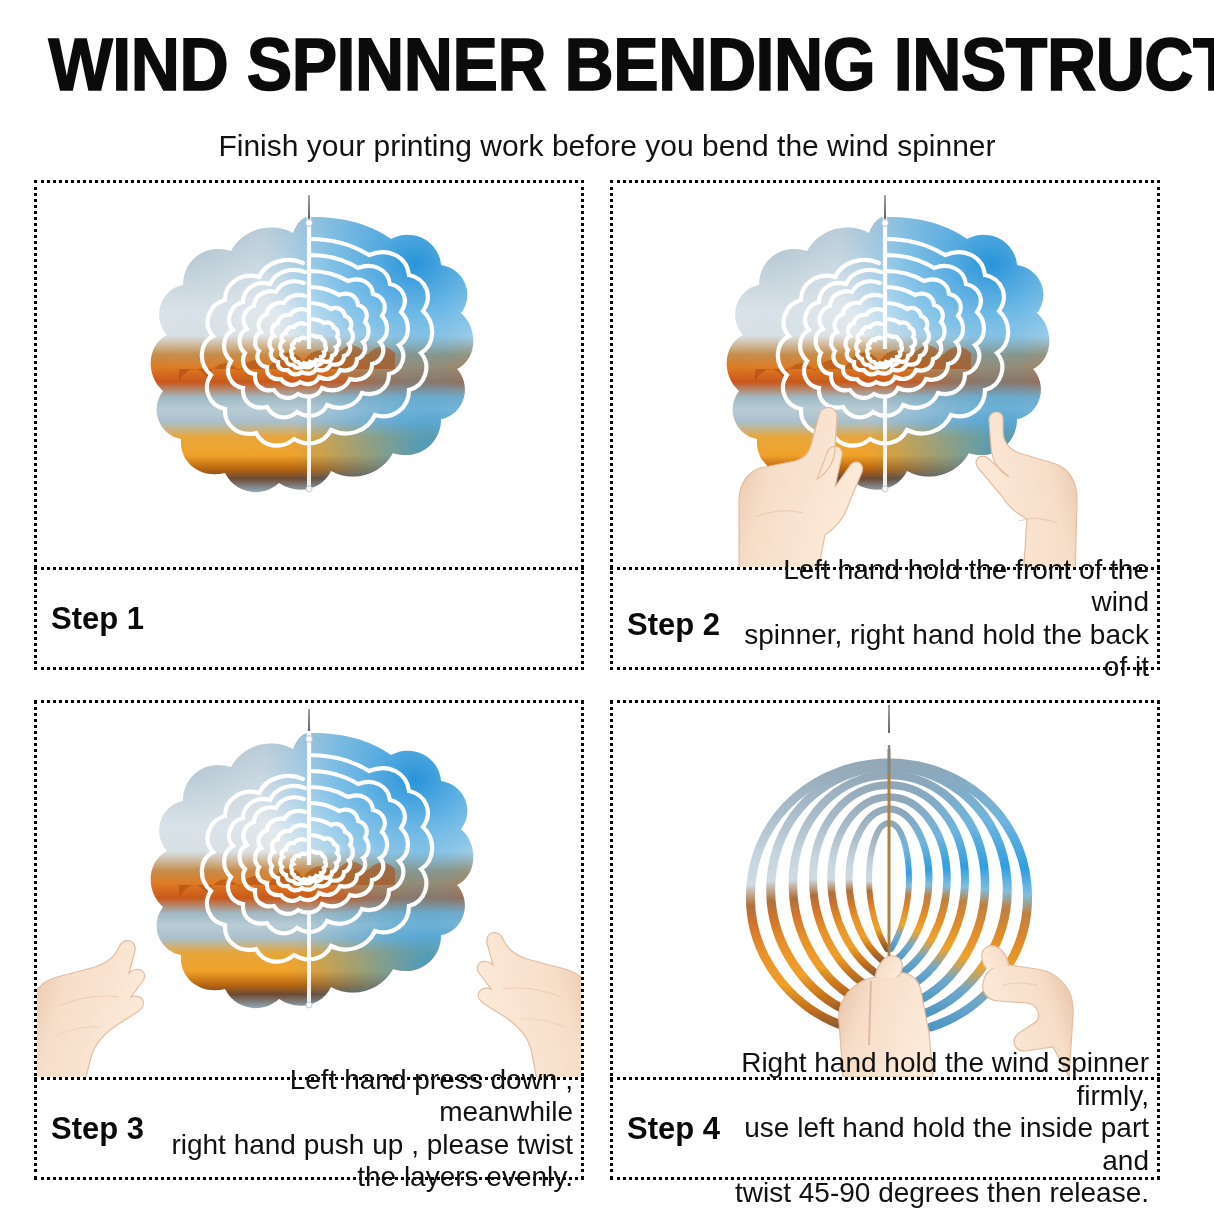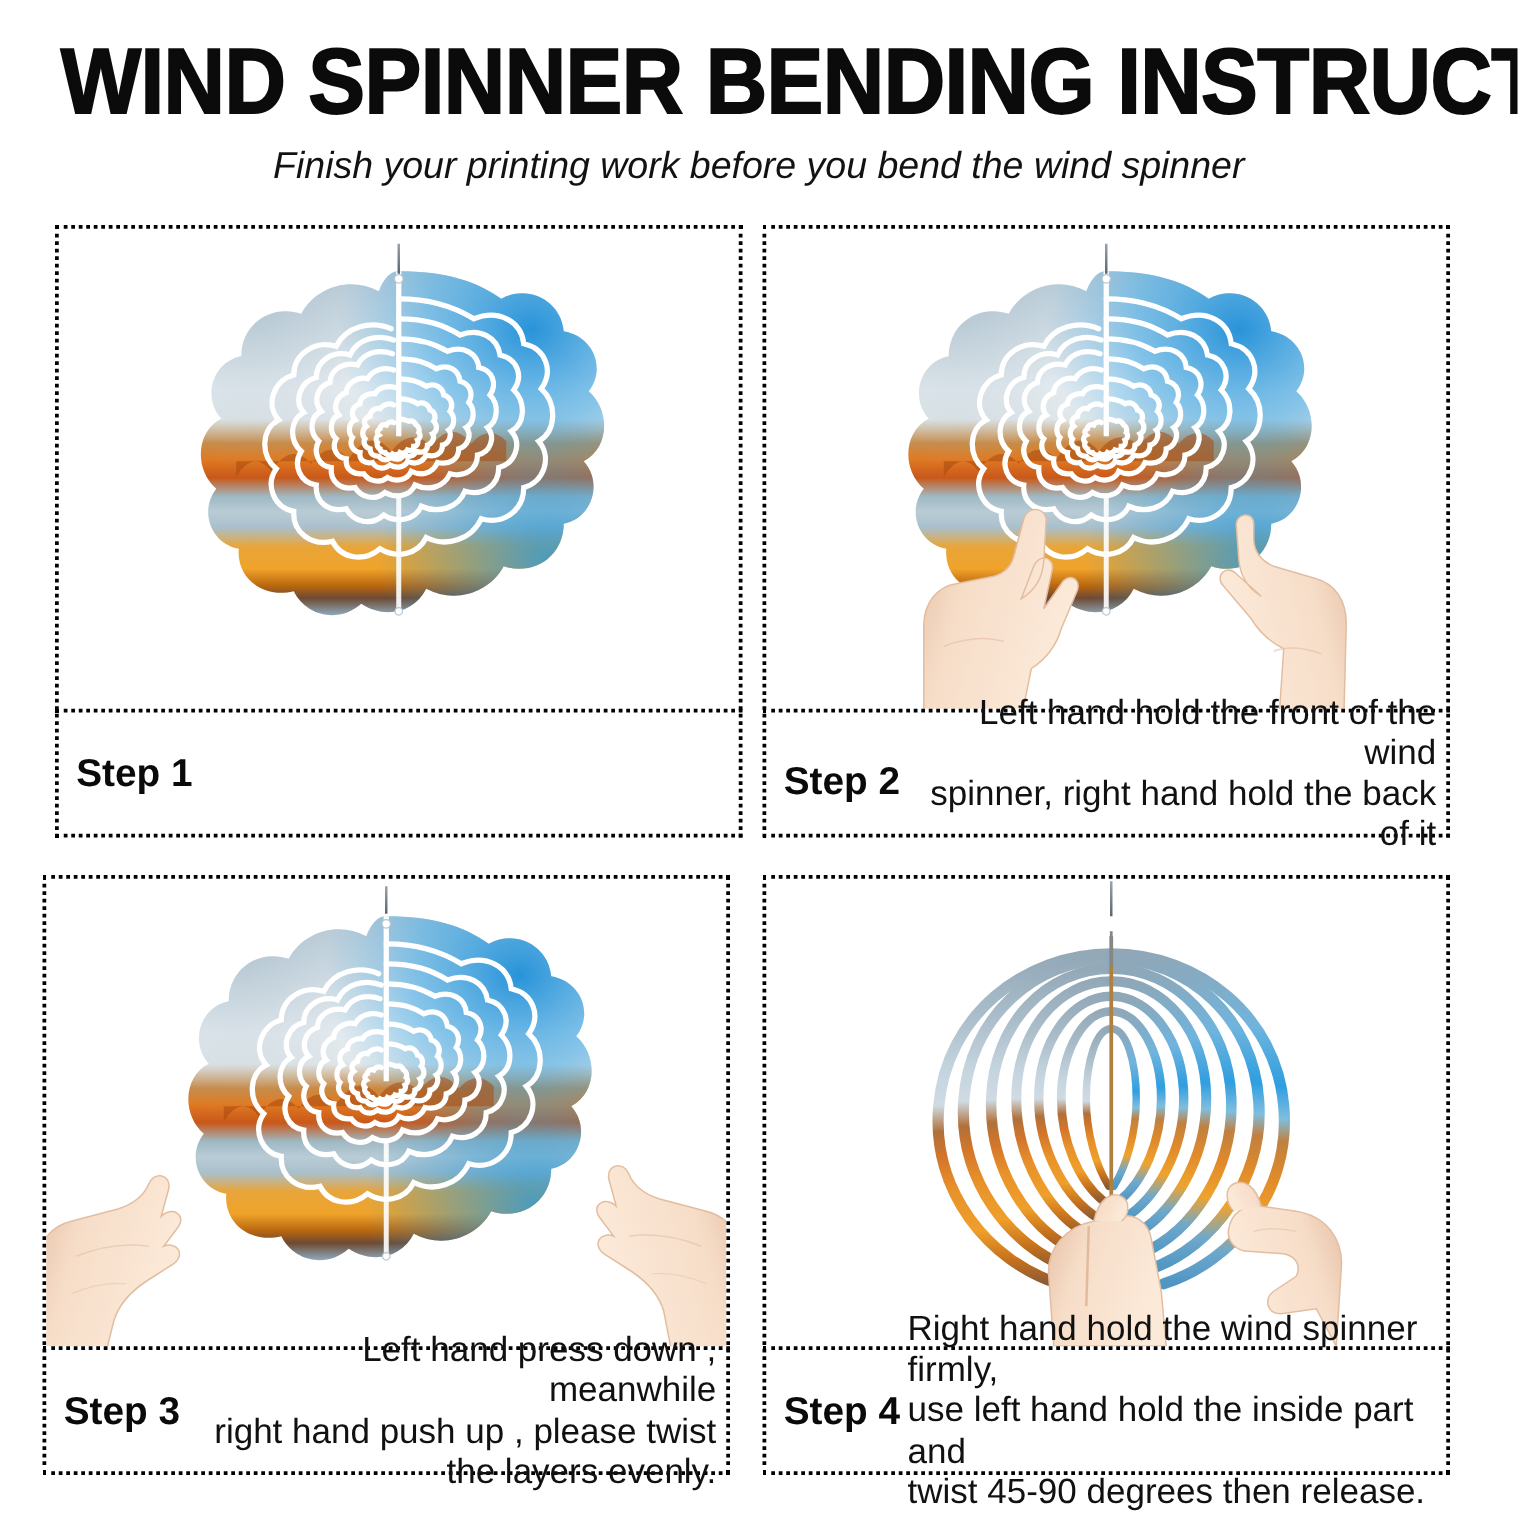--- a/index.html
+++ b/index.html
@@ -22,37 +22,36 @@
     font-size:74px;
     line-height:78px;
     letter-spacing:-0.5px;
     transform:scaleX(0.92);
     transform-origin:50% 50%;
     color:#0b0b0b;
     -webkit-text-stroke:1.6px #0b0b0b;
     white-space:nowrap;
   }
   .subtitle{
-    position:absolute;left:0;top:114px;width:1214px;
+    position:absolute;left:0;top:127px;width:1214px;
     text-align:center;
     font-size:30px;line-height:38px;
     font-weight:400;
     color:#121212;
     white-space:nowrap;
-    font-style:italic;
   }
 
   
   .panel{
     position:absolute;
     border:3px dotted #000;
     box-sizing:border-box;
     background:#fff;
   }
-  .p1{left:44px;  top:180px;  width:550px; height:490px;text-decoration:underline;}
+  .p1{left:34px;  top:180px;  width:550px; height:490px;text-decoration:underline;}
   .p2{left:610px; top:180px;  width:550px; height:490px;}
   .p3{left:34px;  top:700px;  width:550px; height:480px;}
   .p4{left:610px; top:700px;  width:550px; height:480px;}
 
   .stage{
     position:absolute;left:0;top:0;right:0;
     overflow:hidden;
   }
   .p1 .stage,.p2 .stage{height:384px;}
   .p3 .stage,.p4 .stage{height:374px;}
@@ -85,21 +84,21 @@
   }
   .step-text{
     flex:1 1 auto;
     font-size:28px;
     line-height:32.5px;
     color:#111;
     white-space:pre-line;
   }
   .p1 .step-text,.p2 .step-text{text-align:right;}
   .p3 .step-text{text-align:right;}
-  .p4 .step-text{text-align:left;}
+  .p4 .step-text{text-align:right;}
   .p2 .step-label{padding-right:8px;margin-top:12px;}
   .p4 .step-label{padding-right:6px;}
 
   
   .spinner-wrap{position:absolute;}
   .s-flat{width:340px;height:360px;}
 
   .hanger{
     position:absolute;left:50%;top:0;width:2px;
     background:linear-gradient(#9aa3ab,#5d666e);

